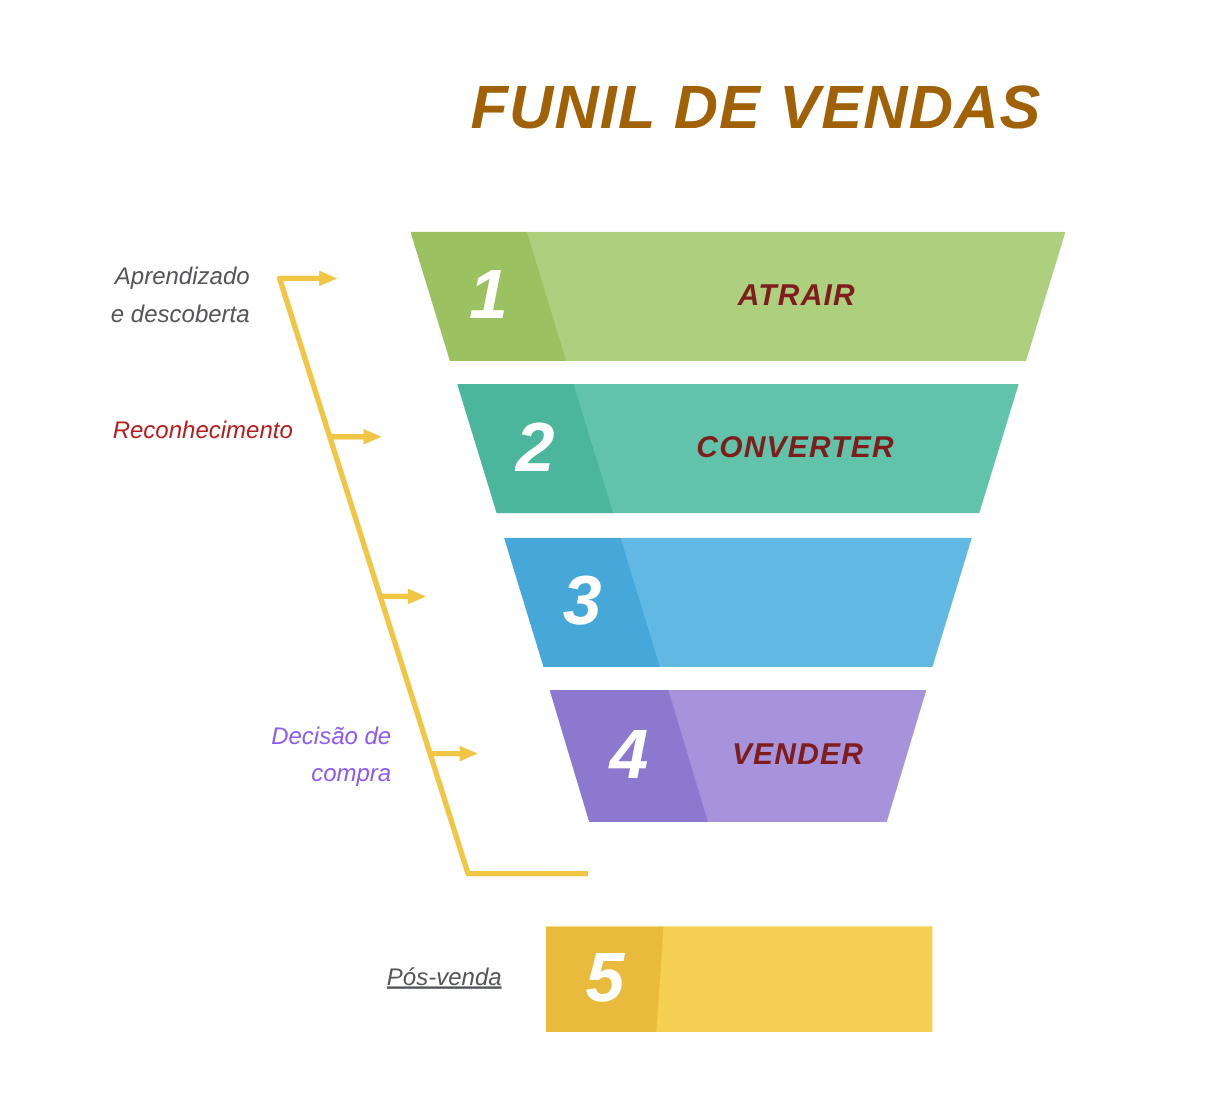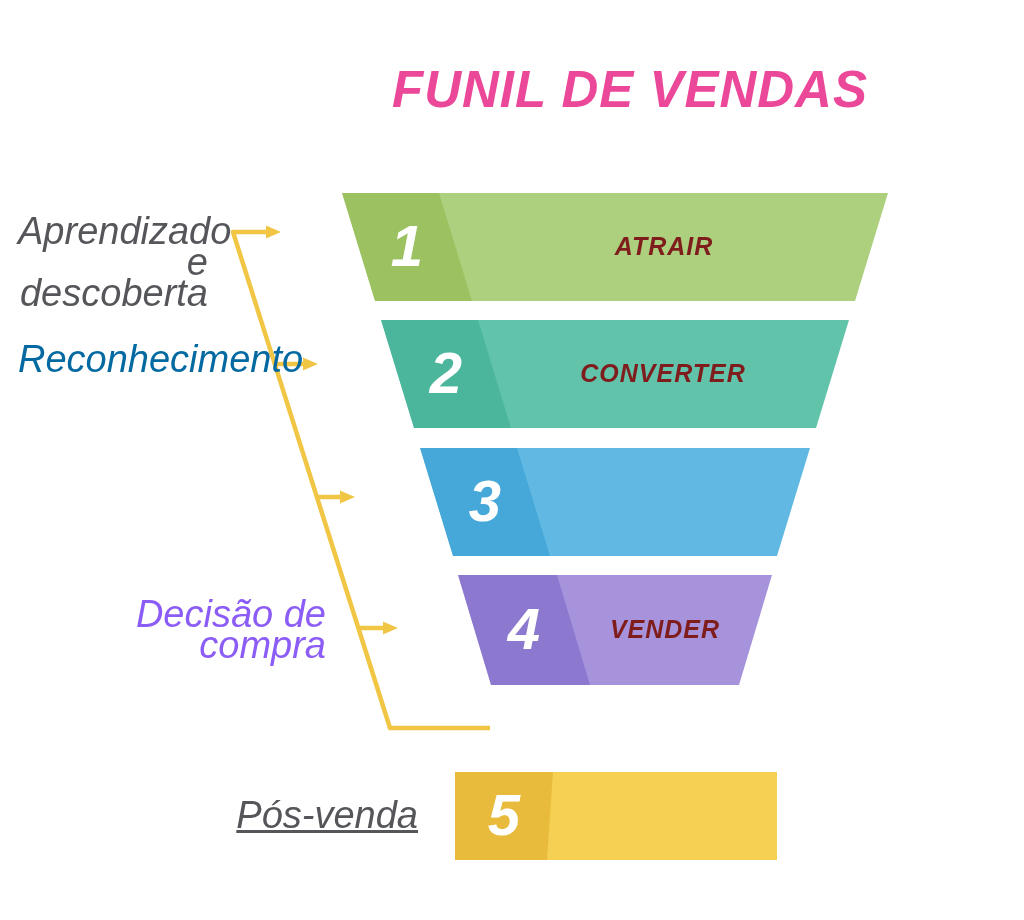--- a/index.html
+++ b/index.html
@@ -24,21 +24,21 @@
   }
   .connector {
     position: absolute;
     left: 0; top: 0;
     pointer-events: none;
   }
   .side-label {
     position: absolute;
     text-align: right;
     font-style: italic;
-    font-size: 38px;
+    font-size: 20px;
     line-height: 31px;
     color: #55565a;
   }
   .side-label span { display: block; }
   .stage { position: absolute; }
   .band { position: absolute; left: 0; top: 0; width: 100%; height: 100%; }
   .num {
     position: absolute;
     transform: translate(-50%, -52%);
     font-style: italic;
@@ -65,38 +65,38 @@
     font-size: 37px;
     letter-spacing: 1px;
     color: #414043;
   }
 </style>
 </head>
 <body>
 
 <div class="canvas">
 
-  <h1 class="title" style="color: #ec4899;">FUNIL DE VENDAS</h1>
+  <h1 class="title" style="color: #a16207;">FUNIL DE VENDAS</h1>
 
   <svg class="connector" width="1024" height="920" viewBox="0 0 1024 920">
     <polyline points="267,232 233,232 390,728 490,728" fill="none" stroke-width="4.5" stroke-linejoin="round" stroke-linecap="butt" stroke="#f0c644"></polyline>
     <polygon points="281,232 266,225.5 266,238.5" fill="#f0c644"></polygon>
     <line x1="275" y1="364" x2="305" y2="364" stroke-width="4.5" stroke="#f0c644"></line>
     <polygon points="318,364 303,357.5 303,370.5" fill="#f0c644"></polygon>
     <line x1="317" y1="497" x2="342" y2="497" stroke-width="4.5" stroke="#f0c644"></line>
     <polygon points="355,497 340,490.5 340,503.5" fill="#f0c644"></polygon>
     <line x1="358" y1="628" x2="385" y2="628" stroke-width="4.5" stroke="#f0c644"></line>
     <polygon points="398,628 383,621.5 383,634.5" fill="#f0c644"></polygon>
   </svg>
 
   <div class="side-label" style="left: 18px; top: 216px; width: 190px; color: rgb(85, 86, 90);">
     <span>Aprendizado</span>
     <span>e descoberta</span>
   </div>
-  <div class="side-label" style="left: 18px; top: 344px; width: 226px; color: #0369a1;">
+  <div class="side-label" style="left: 18px; top: 344px; width: 226px; color: #b91c1c;">
     <span>Reconhecimento</span>
   </div>
   <div class="side-label" style="left: 98px; top: 599px; width: 228px; color: #8b5cf6;">
     <span>Decisão de</span>
     <span>compra</span>
   </div>
   <div class="side-label" style="left: 228px; top: 800px; width: 190px; color: rgb(85, 86, 90); text-decoration: underline;">
     <span>Pós-venda</span>
   </div>
 

